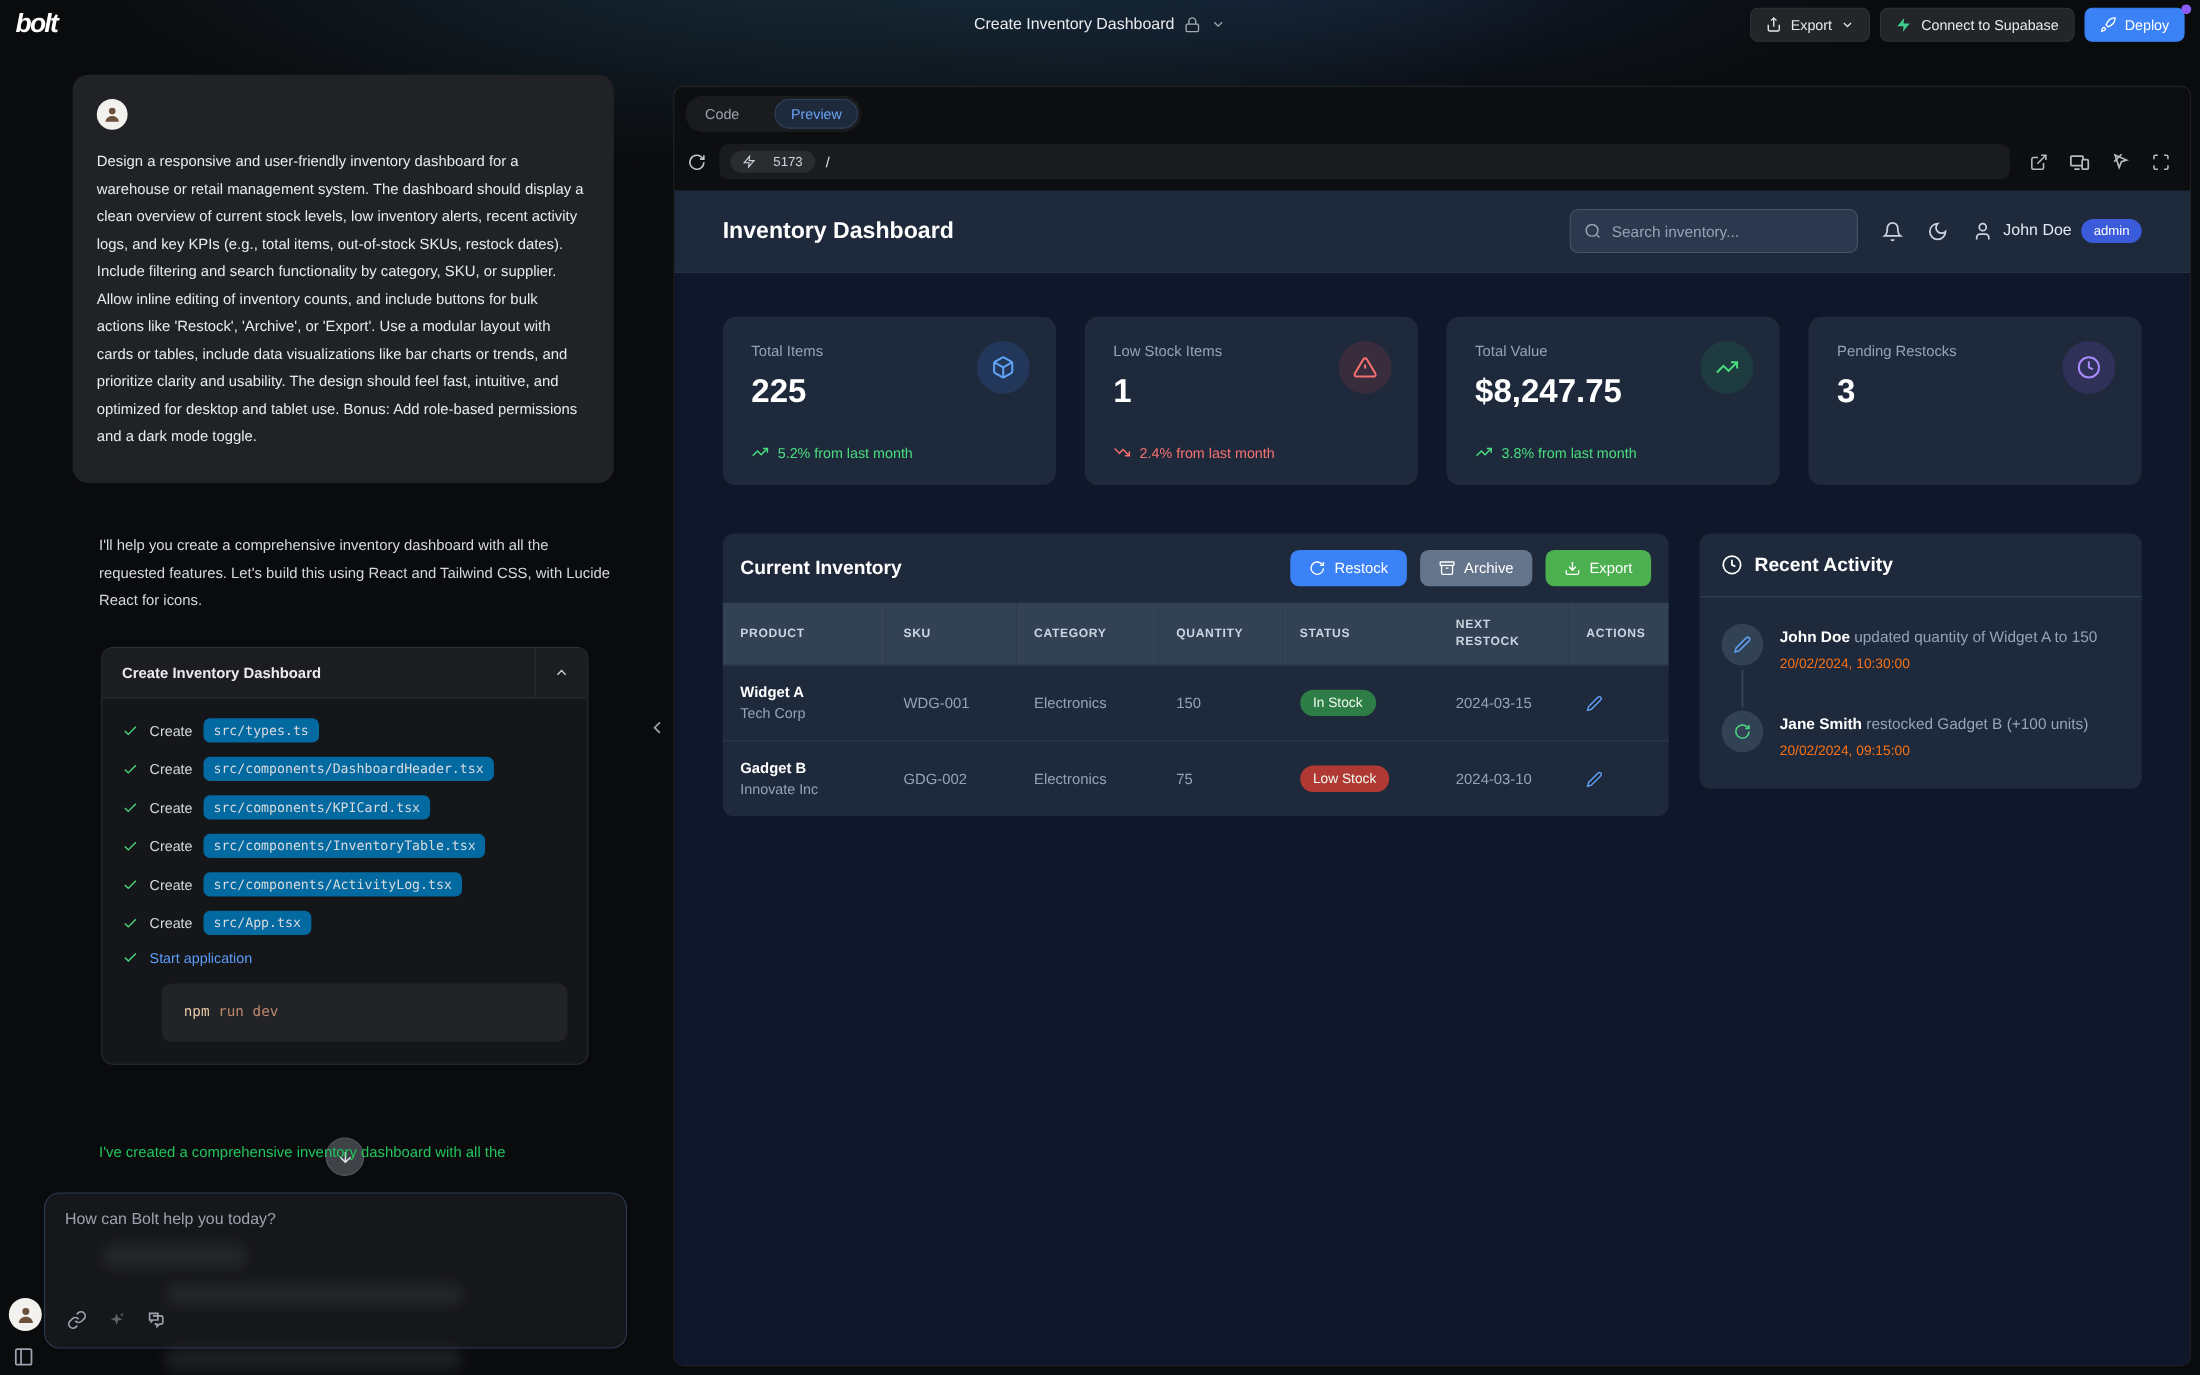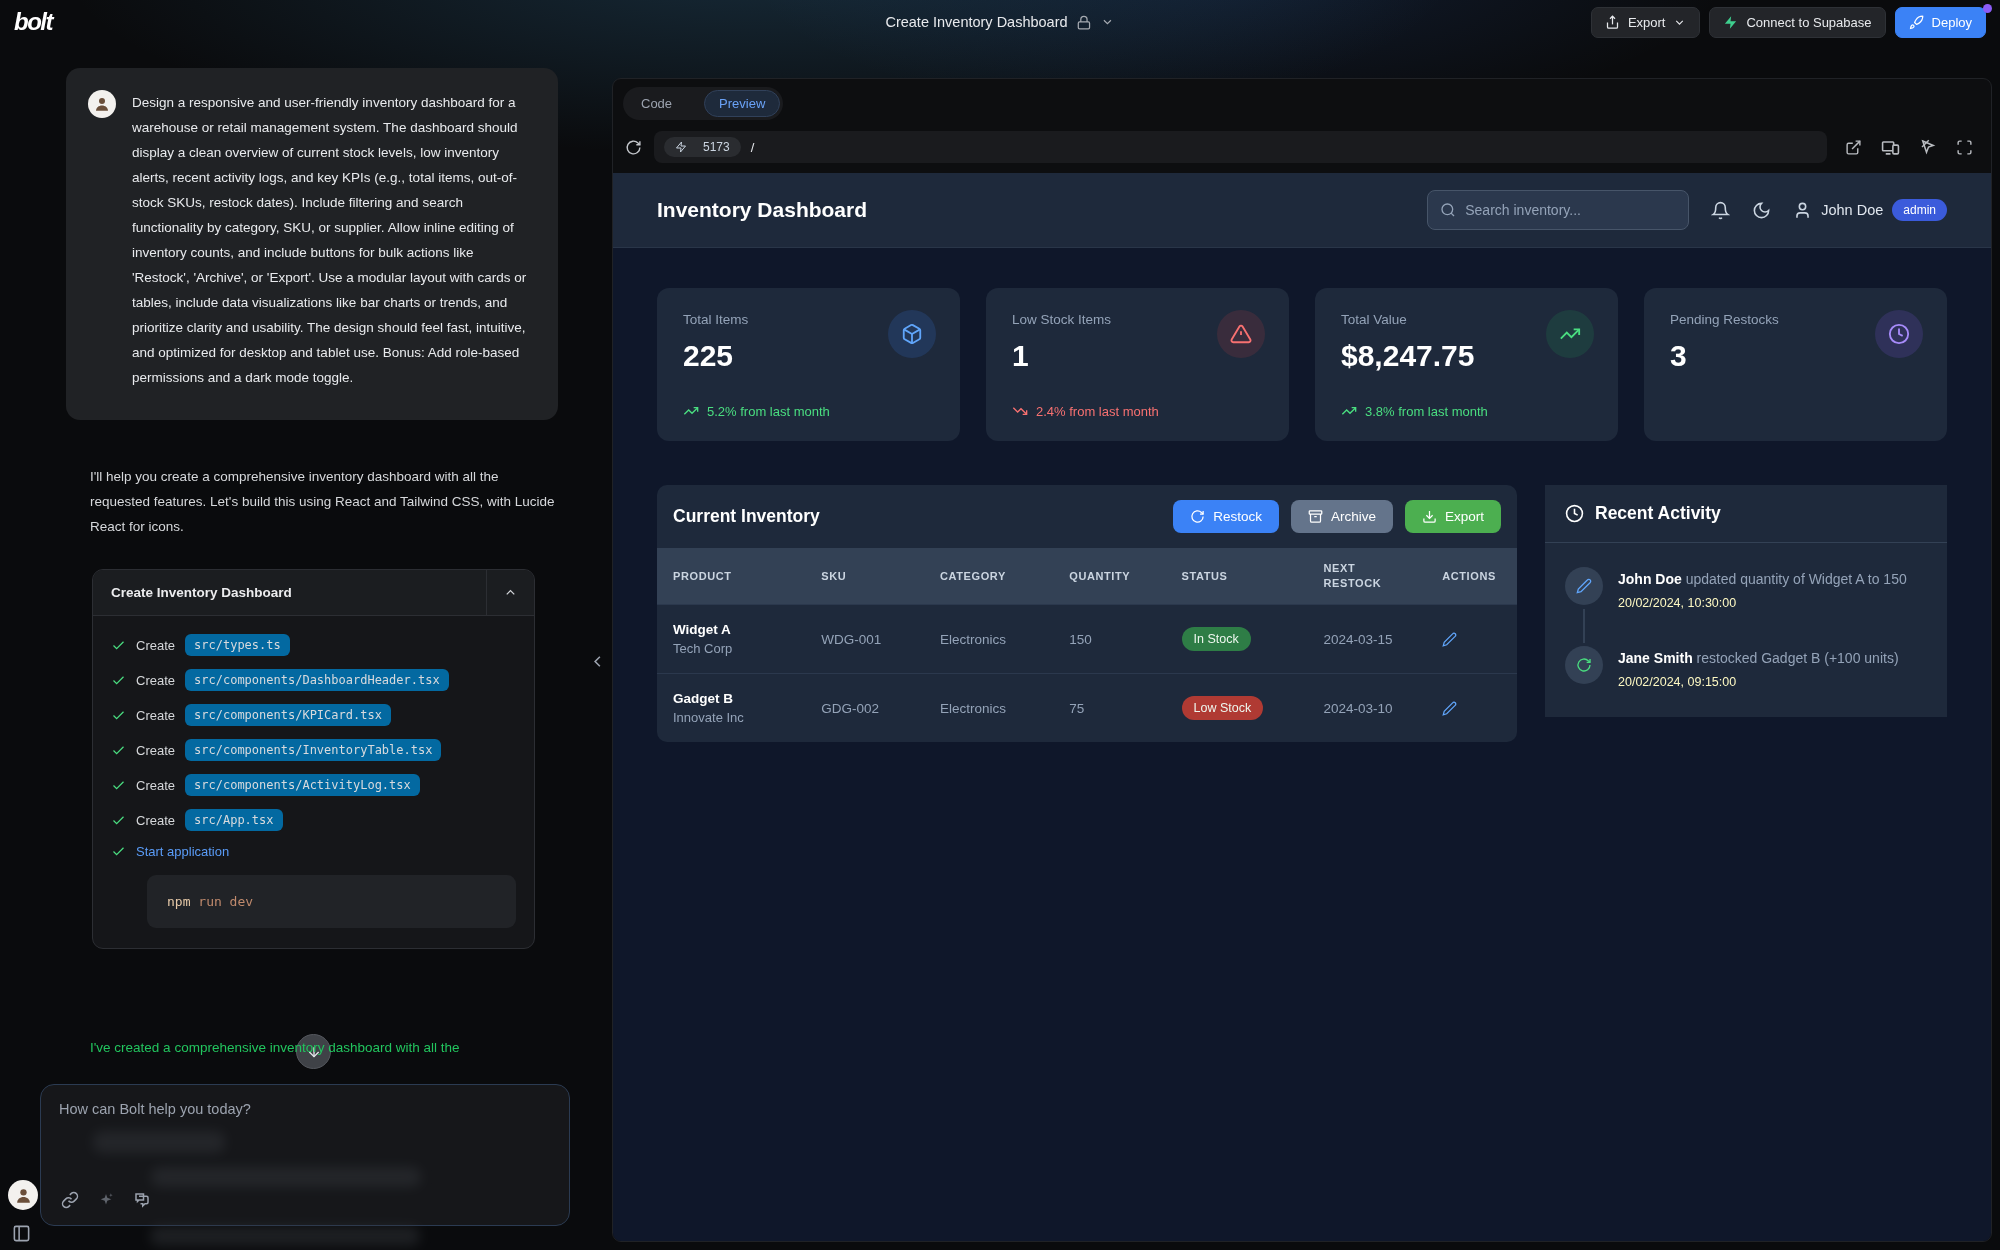--- a/index.html
+++ b/index.html
@@ -22,21 +22,21 @@
   .tb-title { font-size:14.5px; color:#e8eaed; }
   .tb-ic { color:#a6aab1; }
   .tb-right { margin-left:auto; display:flex; align-items:center; gap:9px; }
   .btn { display:flex; align-items:center; gap:8px; border-radius:7px; font-size:13px; color:#e8eaed; padding:7px 13px; cursor:pointer; }
   .btn-dark { background:#232529; border:1px solid #2e3136; }
   .btn-blue { background:#3b82f6; border:1px solid #3b82f6; color:#fff; }
   .notif-dot { position:absolute; right:8px; top:4px; width:9px; height:9px; border-radius:50%; background:#8b5cf6; }
 
   
   .chat { position:absolute; left:0; top:44px; width:612px; height:1206px; }
-  .user-card { margin:24px 54px 0 66px; background:#202225; border-radius:14px; padding:22px 26px 30px 22px; display:flex; gap:16px; }
+  .user-card { margin:24px 54px 0 66px; background:#202225; border-radius:14px; padding:22px 26px 30px 22px; display:flex; gap:16px;flex-direction:column; }
   .avatar { width:28px; height:28px; border-radius:50%; background:#f3f1ee; flex:none; display:flex; align-items:center; justify-content:center; color:#6b4f3a; overflow:hidden; }
   .user-text { font-size:13.5px; line-height:25px; color:#e8eaed; }
   .assistant-text { margin:44px 56px 0 90px; font-size:13.5px; line-height:25px; color:#d6d8db; }
   .artifact { margin:30px 0 0 92px; width:443px; background:#151619; border:1px solid #2c2e33; border-radius:11px; overflow:hidden; }
   .artifact-head { display:flex; align-items:stretch; background:#1b1d20; border-bottom:1px solid #2c2e33; }
   .artifact-title { flex:1; padding:15px 18px; font-size:13.5px; font-weight:700; color:#ececee; }
   .artifact-toggle { width:48px; display:flex; align-items:center; justify-content:center; color:#d2d4d8; border-left:1px solid #2c2e33; cursor:pointer; }
   .artifact-body { padding:18px 18px 20px 18px; }
   .step { display:flex; align-items:center; gap:10px; margin-bottom:13px; }
   .step:last-of-type { margin-bottom:0; }
@@ -107,32 +107,32 @@
   .inv thead tr { background:#334155; }
   .inv th { font-size:11px; font-weight:700; color:#cbd5e1; letter-spacing:.6px; text-transform:uppercase; text-align:left; padding:13px 16px; line-height:15px; }
   .inv td { padding:17px 16px; font-size:13.5px; color:#94a3b8; border-top:1px solid #2b384d; vertical-align:middle; }
   .p-name { color:#fff; font-weight:700; font-size:13.5px; }
   .p-sup { color:#94a3b8; font-size:13px; margin-top:4px; }
   .qty { color:#fff; }
   .pill { display:inline-block; font-size:12.5px; padding:5px 12px; border-radius:999px; color:#eef7ef; }
   .pill-green { background:#2e7d46; } .pill-red { background:#b03a33; }
   .edit-ic { color:#60a5fa; cursor:pointer; }
   .col-prod{width:140px}.col-sku{width:112px}.col-cat{width:122px}.col-qty{width:106px}.col-st{width:134px}.col-next{width:112px}.col-act{width:58px}
-  .act-card { width:402px; background:#1e293b; border-radius:0; overflow:hidden; }
+  .act-card { width:402px; background:#1e293b; border-radius:10px; overflow:hidden; }
   .act-head { display:flex; align-items:center; gap:11px; padding:18px 20px; border-bottom:1px solid #334155; color:#fff; }
   .act-title { font-size:17.5px; font-weight:700; }
   .act-body { position:relative; padding:24px 20px 28px 20px; }
   .act-item { display:flex; gap:15px; position:relative; }
   .act-item + .act-item { margin-top:36px; }
   .act-ic { width:38px; height:38px; border-radius:50%; background:#334155; flex:none; display:flex; align-items:center; justify-content:center; }
   .act-ic.blue { color:#60a5fa; } .act-ic.green { color:#4ade80; }
   .act-line { position:absolute; left:38px; top:66px; width:2px; height:34px; background:#334155; }
   .act-text { font-size:14px; line-height:20px; color:#94a3b8; padding-top:2px; }
   .act-user { color:#fff; font-weight:700; }
-  .act-time { font-size:12.5px; color:#fef9c3; margin-top:7px; }
+  .act-time { font-size:12.5px; color:#f97316; margin-top:7px; }
 </style>
 </head>
 <body>
 
 <div class="topbar">
   <div class="logo">bolt</div>
   <div class="tb-center">
     <span class="tb-title">Create Inventory Dashboard</span>
     <span class="tb-ic">
         <svg width="15" height="15" viewBox="0 0 24 24" fill="none" stroke="currentColor" stroke-width="2">

